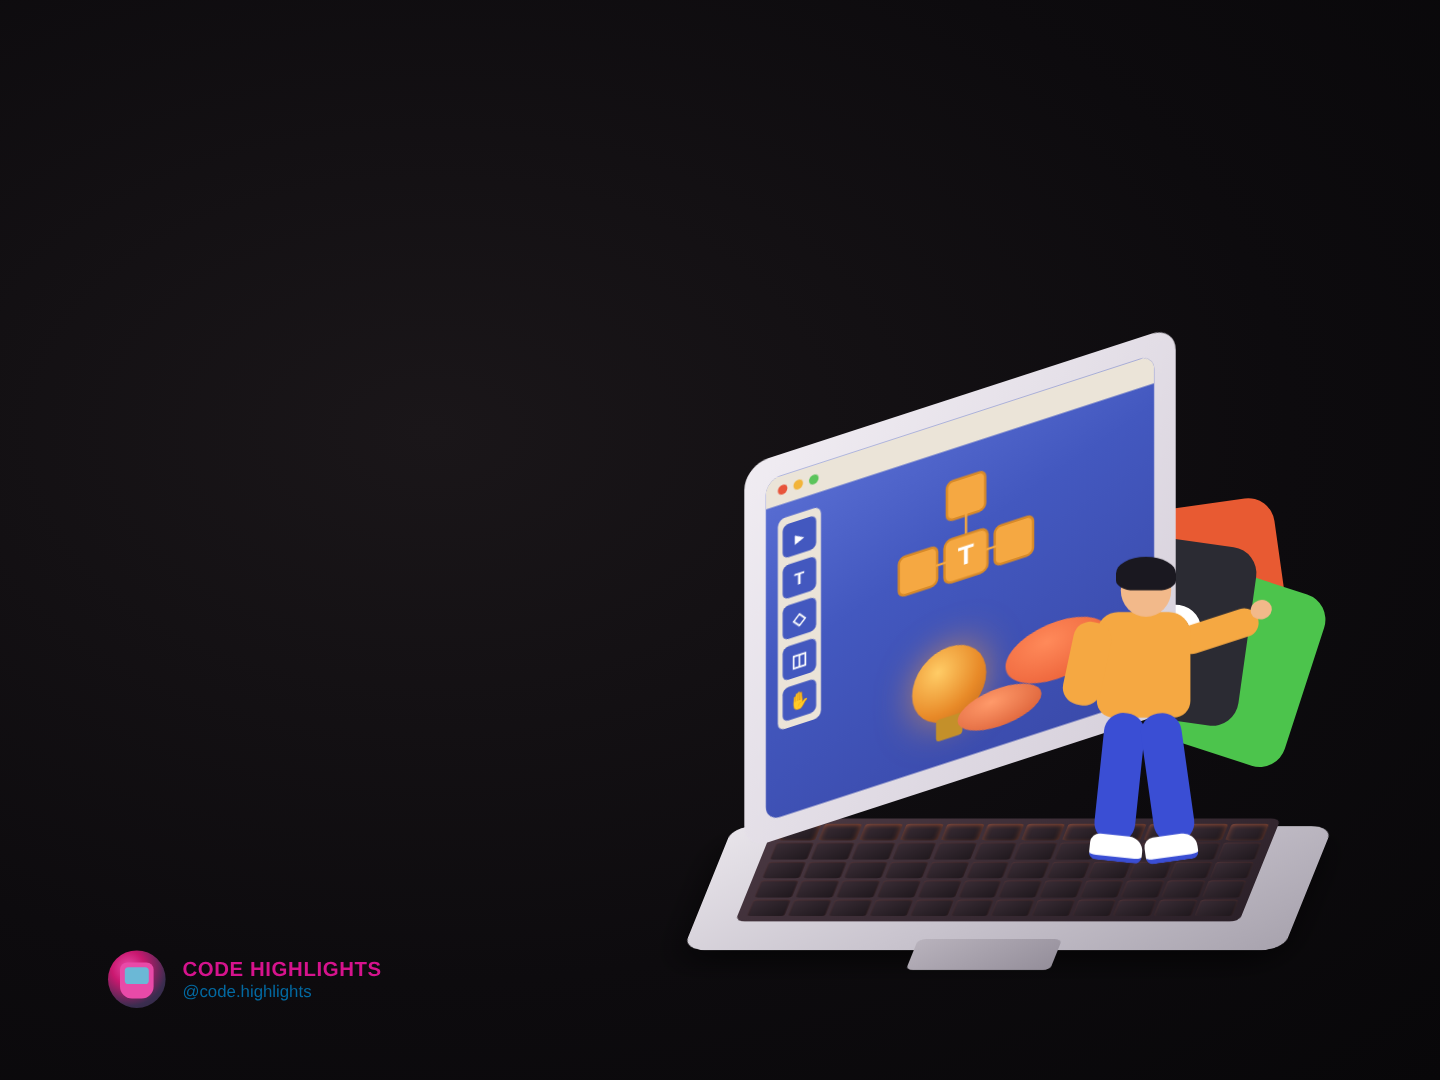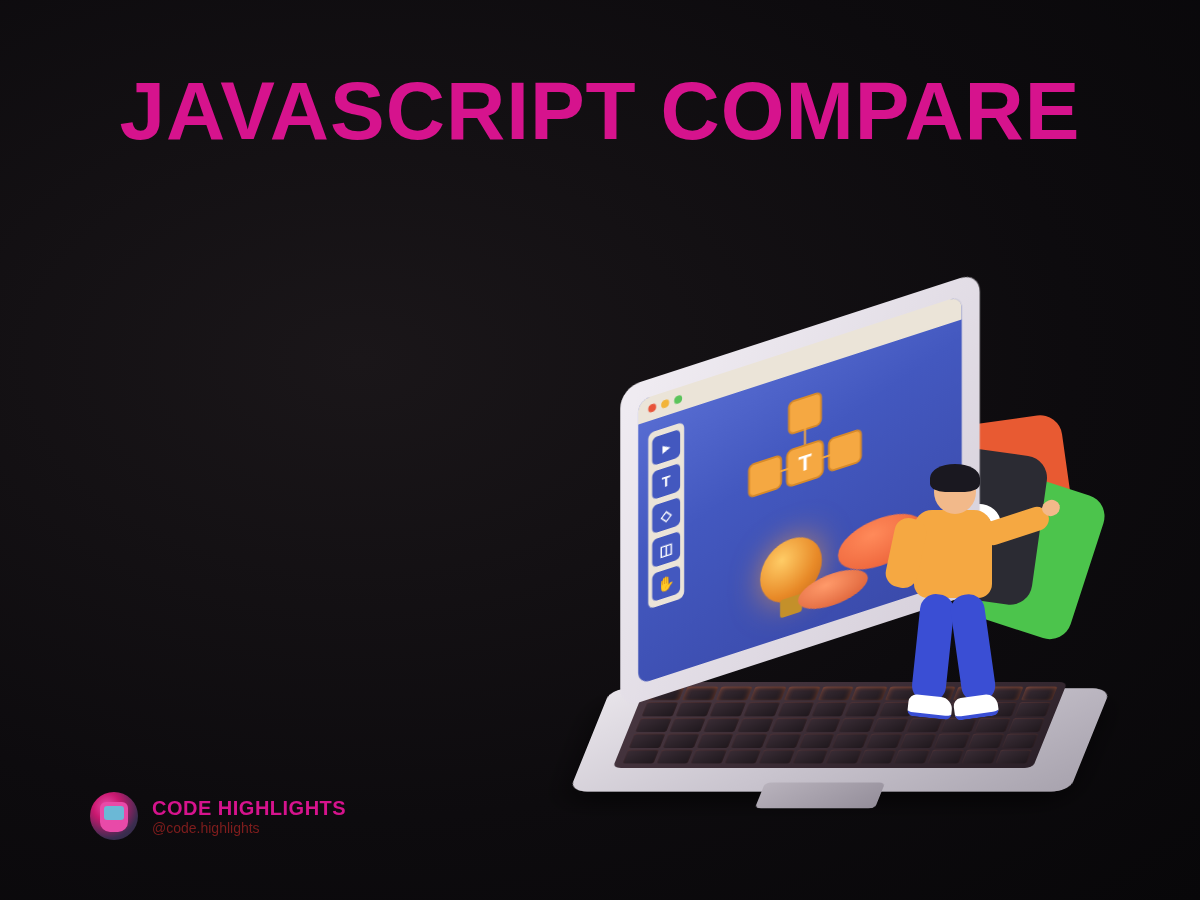--- a/index.html
+++ b/index.html
@@ -66,29 +66,29 @@
   content: '';
   position: absolute;
   top: 14px; left: 14px;
   width: 20px; height: 14px;
   background: #6bb8d6;
   border-radius: 3px;
 }
 
 .attr-text { display: flex; flex-direction: column; }
 .brand-name {
-  font-size: 20px;
+  font-size: 17px;
   font-weight: 800;
   color: #d6138d;
   letter-spacing: 0.5px;
 }
 .handle {
   font-size: 14px;
   font-weight: 500;
-  color: #7f1d1d;
+  color: #0369a1;
 }
 
 
 .illus {
   position: absolute;
   right: 80px;
   bottom: 60px;
   width: 560px;
   height: 540px;
 }
@@ -395,21 +395,20 @@
   border-radius: 8px 12px 6px 6px;
   border-bottom: 4px solid #3a4ed4;
 }
 .p-shoe.sl { left: -4px; bottom: -4px; transform: rotate(6deg); }
 .p-shoe.sr { left: 42px; bottom: -4px; transform: rotate(-8deg); }
 </style>
 </head>
 <body>
 
 <div class="title-block">
-  <div class="title-line1">JAVASCRIPT COMPARE</div>
 </div>
 
 <div class="illus">
 
   <div class="card-stack">
     <div class="card c1"></div>
     <div class="card c3"></div>
     <div class="card c2"></div>
   </div>
 

